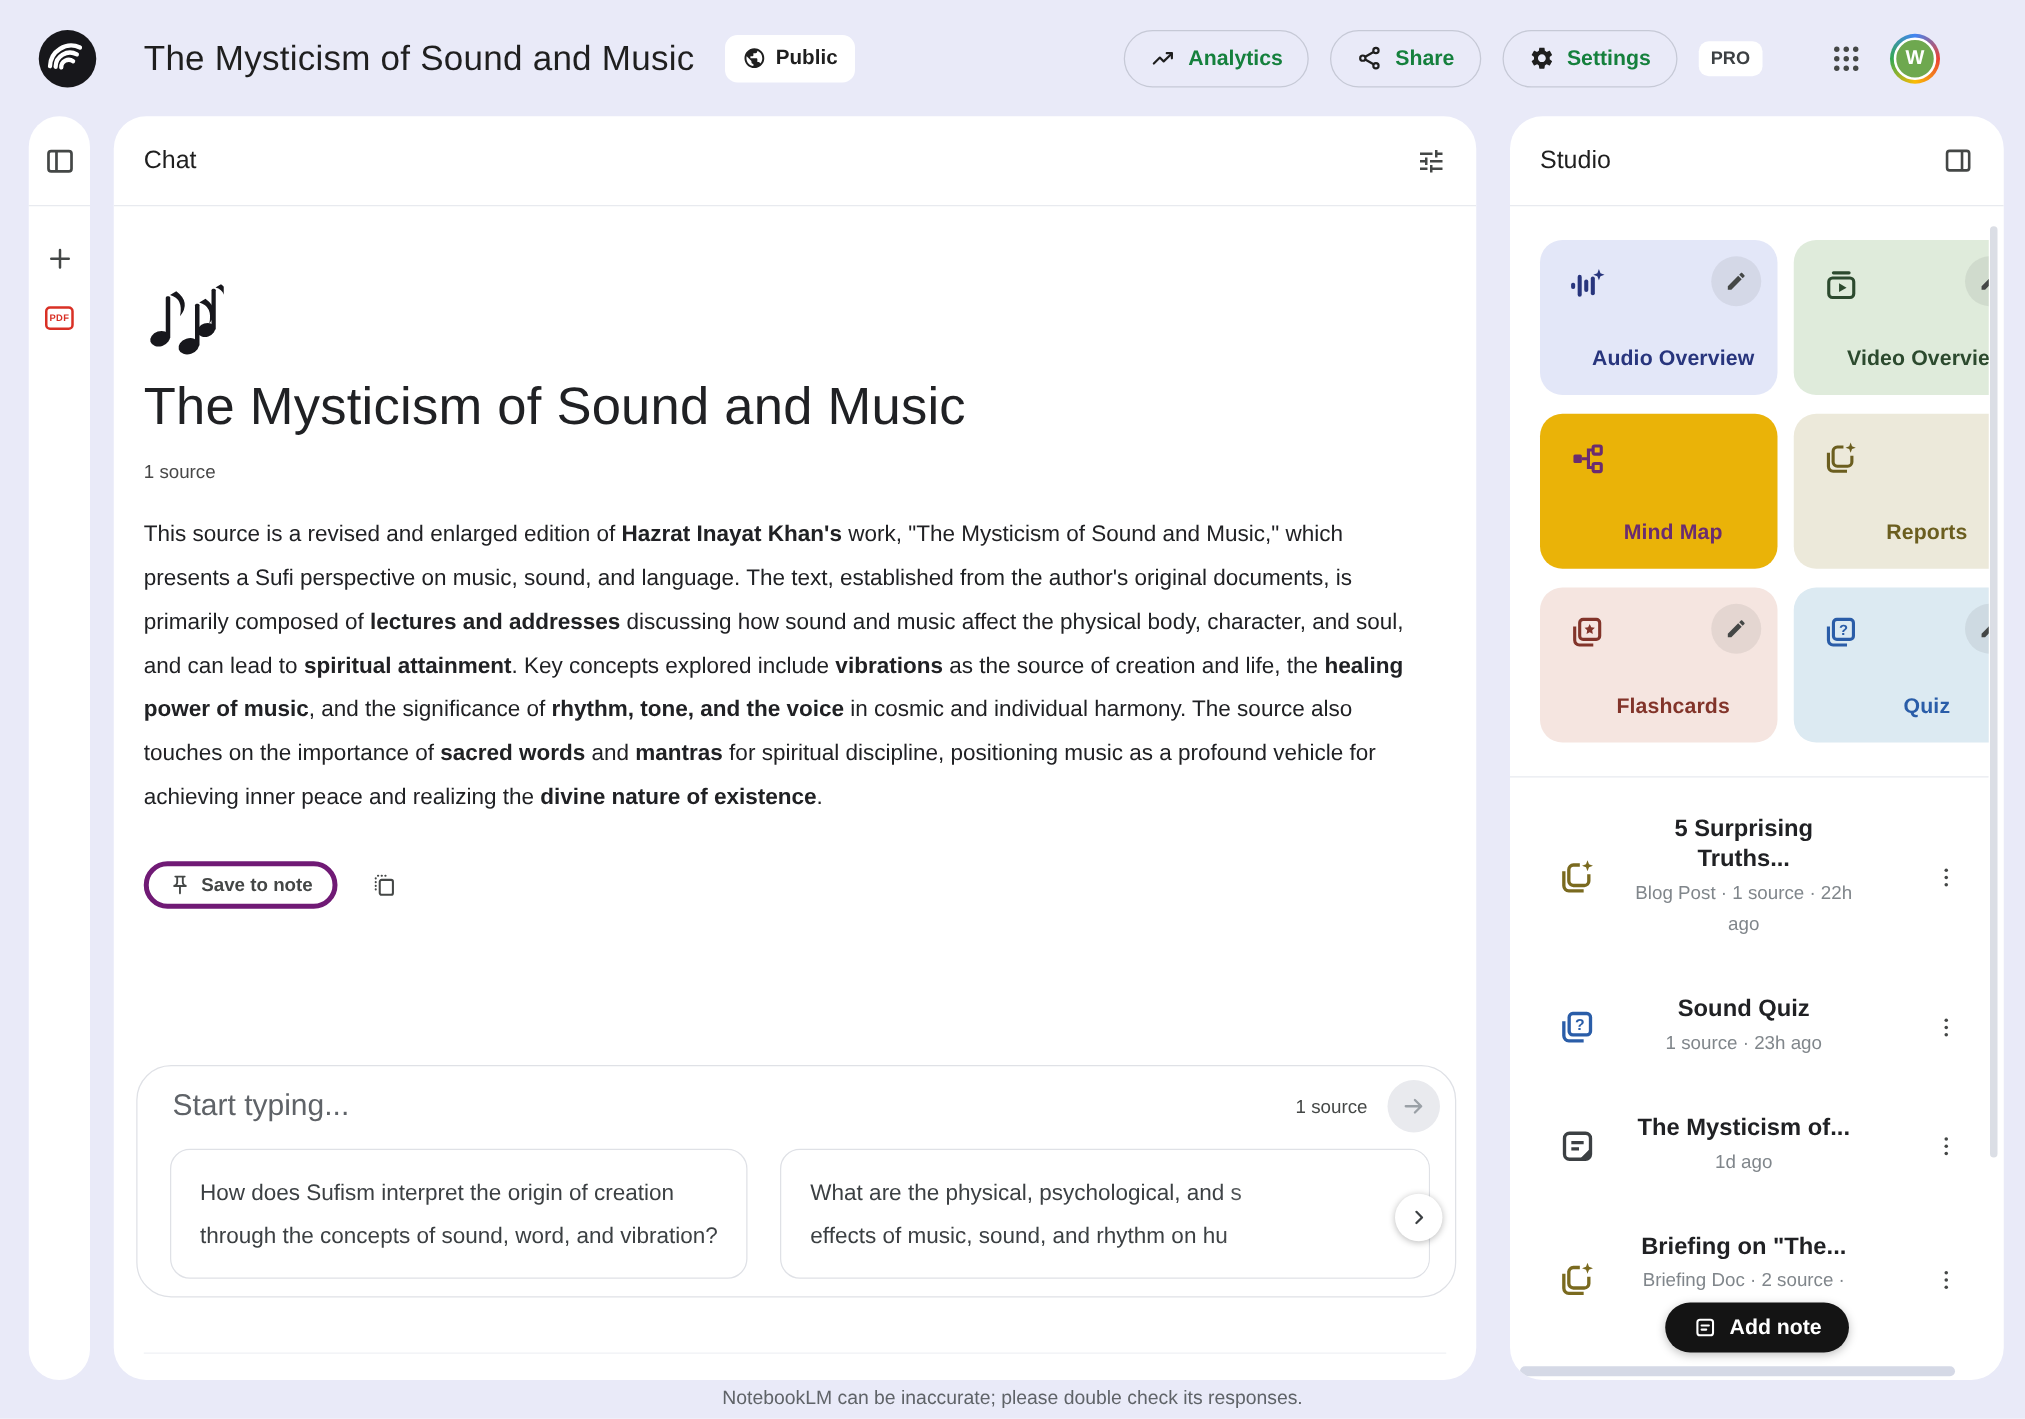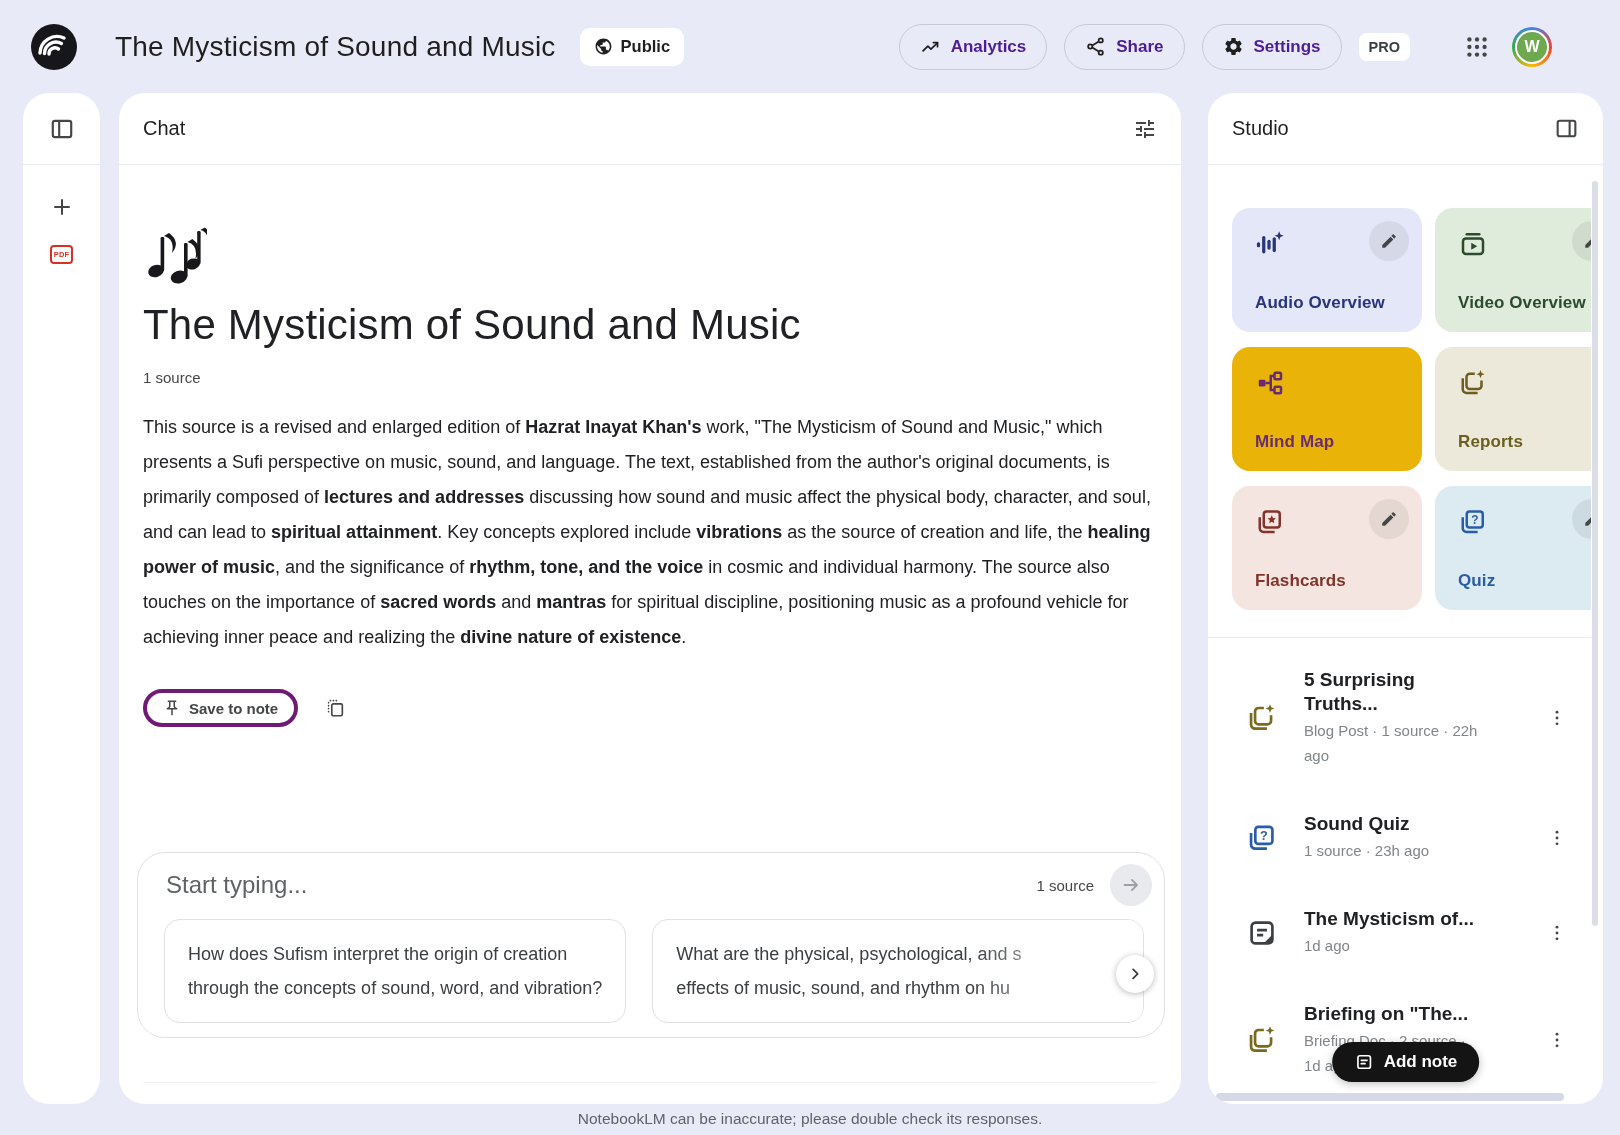--- a/index.html
+++ b/index.html
@@ -6,32 +6,32 @@
   html,body { width:1620px; height:1135px; overflow:hidden; }
   body { background:#E9EAF8; font-family:"Liberation Sans","DejaVu Sans",sans-serif; color:#1F1F1F; }
   svg { display:block; }
 
   
   .header { height:93px; display:flex; align-items:center; padding:0 68px 0 30px; }
   .logo { width:48px; height:48px; cursor:pointer; }
   .nb-title { font-size:28px; color:#1F1F1F; margin-left:37px; letter-spacing:.2px; cursor:pointer; }
   .public-pill { margin-left:24px; background:#fff; border-radius:10px; height:38px; display:flex; align-items:center; gap:8px; padding:0 14px; font-size:16.5px; font-weight:bold; cursor:pointer; }
   .hspacer { flex:1; }
-  .hbtn { height:46px; border:1px solid #C6C9D6; border-radius:23px; background:transparent; display:flex; align-items:center; gap:10px; padding:0 20px; font-size:17px; font-weight:bold; color:#4c1d95; margin-left:17px; cursor:pointer; font-family:inherit; }
+  .hbtn { height:46px; border:1px solid #C6C9D6; border-radius:23px; background:transparent; display:flex; align-items:center; gap:10px; padding:0 20px; font-size:17px; font-weight:bold; color:#15803d; margin-left:17px; cursor:pointer; font-family:inherit; }
   .hbtn svg { width:21px; height:21px; }
   .pro-pill { margin-left:17px; background:#fff; border-radius:8px; padding:6px 10px; font-size:14.5px; font-weight:bold; color:#3C4043; }
   .apps-grid { margin-left:54px; width:26px; height:26px; cursor:pointer; color:#444746; }
   .avatar { margin-left:22px; width:40px; height:40px; border-radius:50%; background:conic-gradient(#4285F4,#EA4335,#FBBC04,#34A853,#4285F4); display:flex; align-items:center; justify-content:center; cursor:pointer; }
   .avatar-inner { width:34px; height:34px; border-radius:50%; background:#6EA84F; border:2px solid #fff; color:#fff; font-size:16px; font-weight:bold; display:flex; align-items:center; justify-content:center; }
 
   
   .main { display:flex; height:1011px; padding:0 17px 0 23px; }
   .panel { background:#fff; border-radius:26px; position:relative; }
 
-  .rail { width:77px; margin-right:19px; display:flex; flex-direction:column; align-items:center; }
+  .rail { width:49px; margin-right:19px; display:flex; flex-direction:column; align-items:center; }
   .rail-head { height:72px; width:100%; display:flex; align-items:center; justify-content:center; border-bottom:1px solid #E8EAEF; }
   .rail-icon { color:#444746; cursor:pointer; }
   .rail-plus { margin-top:30px; color:#444746; cursor:pointer; }
   .pdf-chip { margin-top:26px; border:2px solid #D93025; border-radius:4px; color:#D93025; font-size:7.5px; font-weight:bold; padding:3px 2px; letter-spacing:.2px; cursor:pointer; }
 
   .chat-panel { flex:1; margin-right:27px; overflow:hidden; }
   .panel-head { height:72px; display:flex; align-items:center; justify-content:space-between; padding:0 24px; border-bottom:1px solid #E8EAEF; }
   .panel-head .ph-title { font-size:20px; color:#1F1F1F; }
   .ph-icon { color:#444746; cursor:pointer; }
 
@@ -54,21 +54,21 @@
   .chips-row { display:flex; gap:26px; padding:2px 20px 14px 26px; position:relative; }
   .chip { border:1px solid #DFE1E6; border-radius:16px; padding:17px 23px; font-size:18px; line-height:34px; color:#3C4043; position:relative; overflow:hidden; cursor:pointer; background:#fff; }
   .chip-line { white-space:nowrap; }
   .chip.fade { flex:1; }
   .chip.fade::after { content:''; position:absolute; top:0; right:0; bottom:0; width:170px; background:linear-gradient(to right, rgba(255,255,255,0), #fff 80%); }
   .chev-btn { position:absolute; right:10px; top:50%; transform:translateY(-58%); width:38px; height:38px; border-radius:50%; background:#fff; border:none; box-shadow:0 1px 6px rgba(0,0,0,.28); display:flex; align-items:center; justify-content:center; color:#3C4043; cursor:pointer; z-index:3; }
   .chat-foot { margin-top:44px; border-top:1px solid #EFF1F5; height:22px; }
 
   
   .studio-panel { width:395px; overflow:hidden; }
-  .studio-scroll { position:absolute; top:88px; bottom:0; left:0; width:383px; overflow:hidden; }
+  .studio-scroll { position:absolute; top:72px; bottom:0; left:0; width:383px; overflow:hidden;text-align:center; }
   .cards { width:394px; margin:27px 0 0 24px; display:grid; grid-template-columns:190px 190px; gap:15px 13px; }
   .card { height:124px; border-radius:18px; position:relative; padding:21px 0 19px 23px; display:flex; flex-direction:column; justify-content:space-between; cursor:pointer; }
   .card-icon svg { width:30px; height:30px; }
   .card-label { font-size:17px; font-weight:bold; letter-spacing:.1px; }
   .card-edit { position:absolute; top:13px; right:13px; width:40px; height:40px; border-radius:50%; background:rgba(68,71,70,.09); display:flex; align-items:center; justify-content:center; color:#444746; cursor:pointer; }
   .card-edit svg { width:18px; height:18px; }
 
   .slist { border-top:1px solid #E8EAEF; margin-top:27px; padding:8px 20px 0 38px; }
   .sitem { display:flex; align-items:center; padding:22px 0; }
   .sitem-icon { width:34px; margin-right:24px; flex:none; }

